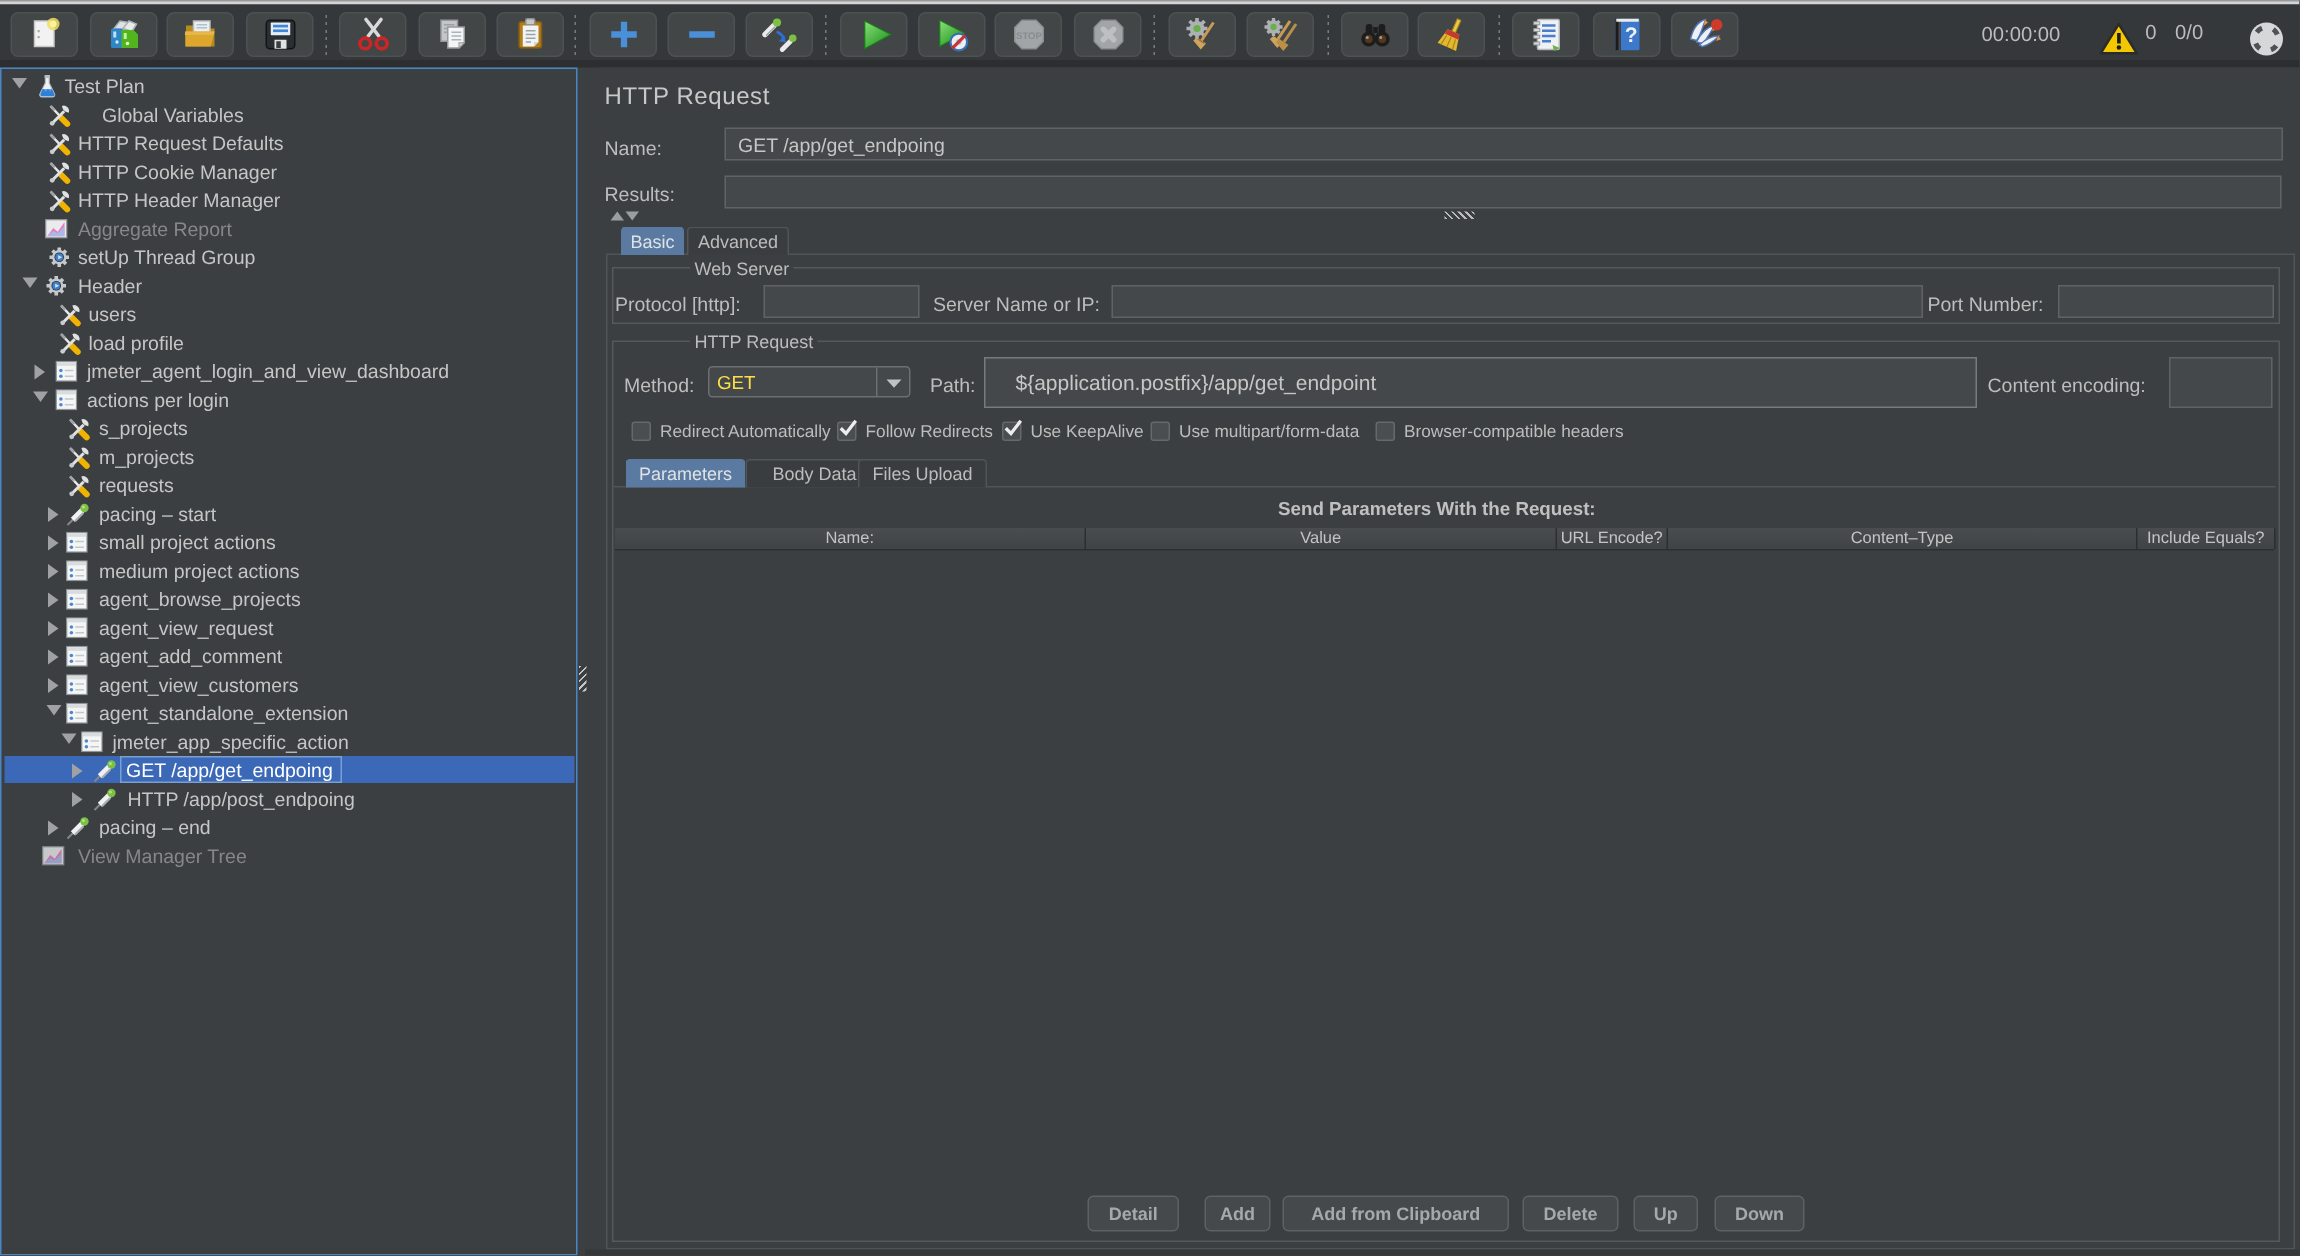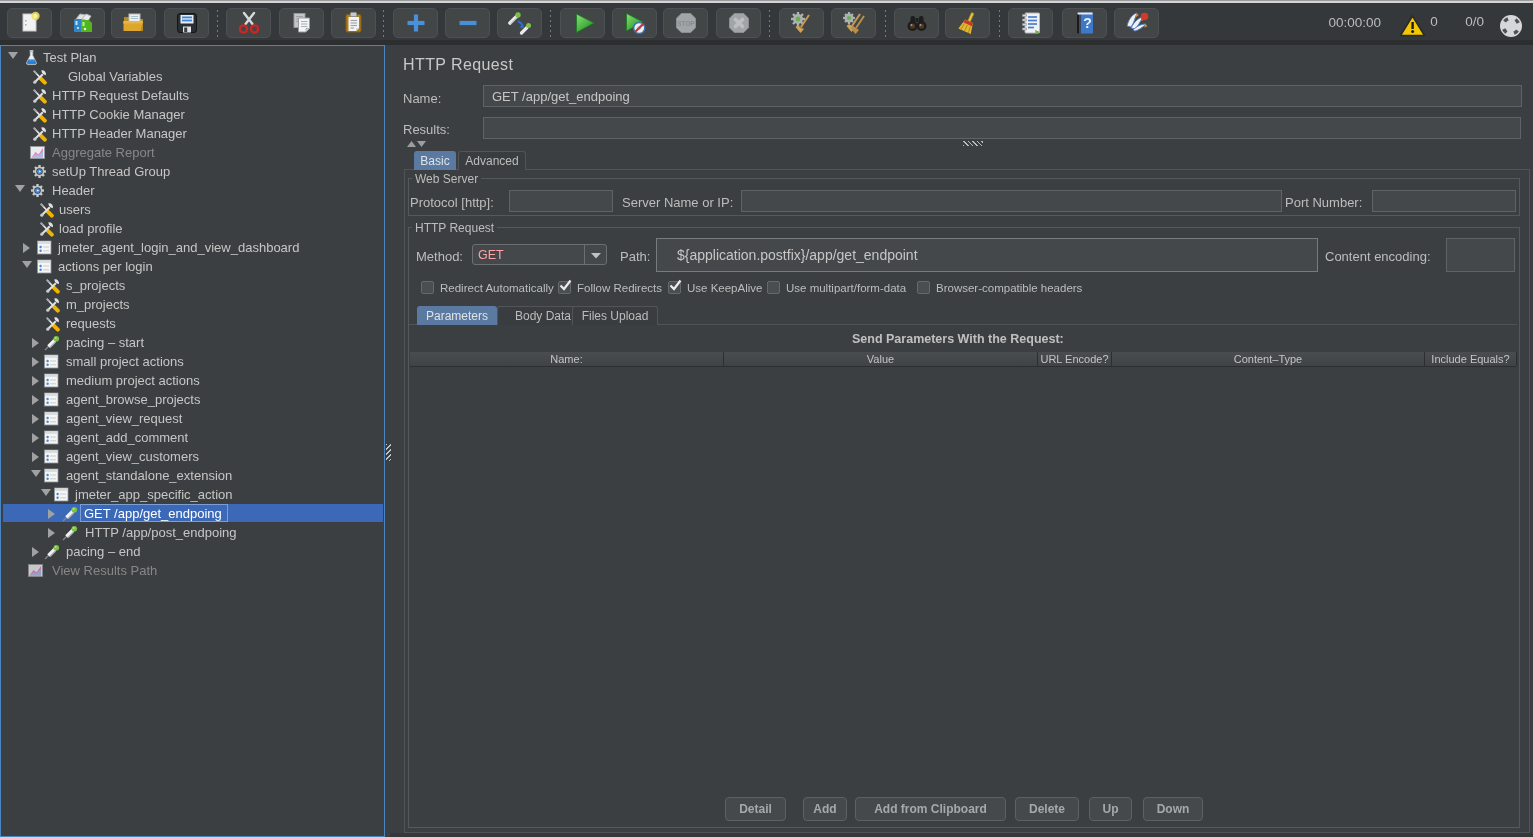--- a/index.html
+++ b/index.html
@@ -19,21 +19,21 @@
 .arr.col{border-top:5px solid transparent;border-bottom:5px solid transparent;border-left:7px solid #9fa1a3;margin-top:1px;}
 .trow .ticon{position:absolute;top:1px;width:17px;height:17px;}
 .dis .lbl{color:#878787;}
 #selrow{position:absolute;left:2px;width:380px;height:18px;background:#3b69b8;}
 #selbox{position:absolute;border:1px solid #7a9fd4;box-sizing:border-box;}
 
 #main{left:399px;top:45px;width:1134px;height:792px;background:#3c3f41;}
 .rlbl{position:absolute;color:#bdbdbd;font-size:13px;white-space:nowrap;}
 .field{position:absolute;background:#45484a;border:1px solid #5f6365;box-sizing:border-box;color:#c6c6c6;font-size:12px;}
 .gbox{position:absolute;border:1px solid #55595b;box-sizing:border-box;}
-.gtitle{position:absolute;background:#3c3f41;color:#bdbdbd;font-size:12px;padding:0 3px;white-space:nowrap;}
+.gtitle{position:absolute;background:#3c3f41;color:#bdbdbd;font-size:12px;padding:0 3px;white-space:nowrap;margin-left:48px;}
 .tab{position:absolute;box-sizing:border-box;border:1px solid #515557;border-bottom:none;border-radius:3px 3px 0 0;background:#3a3d3f;color:#bcbcbc;font-size:12px;text-align:center;}
 .tabsel{background:#5a7aa1;color:#dfe3e6;border-color:#5a7aa1;}
 .cbox{position:absolute;width:13px;height:13px;background:#4b4e50;border:1px solid #65696b;border-radius:2px;box-sizing:border-box;}
 .btn{position:absolute;background:#45494b;border:1px solid #5e6163;border-radius:4px;box-sizing:border-box;color:#a6a9ab;font-size:12px;font-weight:bold;text-align:center;}
 .hcell{position:absolute;top:0;height:14px;line-height:14px;text-align:center;color:#c4c4c4;font-size:11px;border-right:1px solid #2c2f31;}
 </style></head>
 <body>
 <div class="abs" id="topstrip"></div>
 <div class="abs" id="toolbar">
 <div class="tbtn" style="left:7px">
@@ -283,28 +283,28 @@
           <path d="M3 16 C5 8, 9 4, 13 3 C11 8, 10 13, 7 17 Z" fill="#eef1f4" stroke="#5577bb" stroke-width=".9"></path>
           <path d="M12.5 3.2 l2.2 1.8 -2.8 2.2z" fill="#e8923a"></path>
           <path d="M7 18 C10 12, 14 8, 19 7 C16 12, 14 16, 11 19 Z" fill="#eef1f4" stroke="#5577bb" stroke-width=".9"></path>
           <path d="M18.5 7.2 l2 2 -3 1.8z" fill="#e8923a"></path>
           <path d="M9 20 C13 16, 17 14, 22 14 C19 17, 15 20, 11 21 Z" fill="#eef1f4" stroke="#5577bb" stroke-width=".9"></path>
           <path d="M21.5 14 l1.8 2.2 -3.2 1.2z" fill="#e8923a"></path>
           <circle cx="20.5" cy="6.5" r="3.8" fill="#cf3a2a"></circle>
         </g>
       </svg>
     </div>
-<div style="position:absolute;top:0;height:38px;left:1321px;width:60px;line-height:40px;color:#bcbcbc;font-size:13.5px;text-align:right">00:00:00</div>
+<div style="position:absolute;top:0;height:38px;left:1321px;width:60px;line-height:40px;color:#bcbcbc;font-size:13.5px;text-align:left">00:00:00</div>
 <svg style="position:absolute;left:1399px;top:11px" width="27" height="24">
       <path d="M13.5 2 L25.5 21.5 H1.5 Z" fill="#f4c800" stroke="#2b2b2b" stroke-width="1.6" stroke-linejoin="round"></path>
       <rect x="12.4" y="8" width="2.4" height="7" fill="#1c1c1c"></rect>
       <circle cx="13.6" cy="17.6" r="1.5" fill="#1c1c1c"></circle>
     </svg>
 <div style="position:absolute;top:0;height:38px;left:1424px;width:20px;line-height:38px;color:#bcbcbc;font-size:13.5px;text-align:center">0</div>
-<div style="position:absolute;top:0;height:38px;left:1450px;width:34px;line-height:38px;color:#bcbcbc;font-size:13.5px;text-align:right">0/0</div>
+<div style="position:absolute;top:0;height:38px;left:1450px;width:34px;line-height:38px;color:#bcbcbc;font-size:13.5px;text-align:left">0/0</div>
 <svg style="position:absolute;left:1498px;top:10px" width="26" height="26">
       <circle cx="13" cy="13" r="11" fill="#d6d7d8"></circle>
       <g stroke="#4e5254" stroke-width="3.4" fill="none">
         <path d="M6.5 8.5 A 8 8 0 0 1 10 5.8"></path>
         <path d="M17.5 6.5 A 8 8 0 0 1 20.2 10"></path>
         <path d="M19.5 17.5 A 8 8 0 0 1 16 20.2"></path>
         <path d="M8.5 19.5 A 8 8 0 0 1 5.8 16"></path>
       </g>
     </svg>
 </div>
@@ -538,21 +538,21 @@
       <i class="arr col" style="left:32px"></i>
       <svg class="ticon" style="left:44px" viewBox="0 0 17 17">
         <use href="#i-syr"></use>
       </svg>
       <span class="lbl" style="left:66px">pacing – end</span>
     </div>
 <div class="trow dis" style="top:561px">
       <svg class="ticon" style="left:27px;opacity:.8" viewBox="0 0 17 17">
         <use href="#i-chart"></use>
       </svg>
-      <span class="lbl" style="left:52px">View Results Path</span>
+      <span class="lbl" style="left:52px">View Manager Tree</span>
     </div>
 </div>
 <div class="abs" id="lsplit" style="left:385.5px;top:444px;width:5px;height:17px;background:repeating-linear-gradient(135deg,#c2c4c6 0 1.2px,transparent 1.2px 3.4px);"></div>
 <div class="abs" id="main"></div>
 <div class="rlbl" style="left:403px;top:56px;font-size:16px;letter-spacing:.4px;color:#c8c8c8">HTTP Request</div>
 <div class="rlbl" style="left:403px;top:91px">Name:</div>
 <div class="field" style="left:483px;top:85px;width:1039px;height:22px;line-height:21px;padding-left:8px;font-size:13px">GET /app/get_endpoing</div>
 <div class="rlbl" style="left:403px;top:122px">Results:</div>
 <div class="field" style="left:483px;top:117px;width:1038px;height:22px"></div>
 <svg class="abs" style="left:407px;top:140px" width="22" height="8">
@@ -571,21 +571,21 @@
 <div class="field" style="left:509px;top:190px;width:104px;height:22px"></div>
 <div class="rlbl" style="left:622px;top:195px">Server Name or IP:</div>
 <div class="field" style="left:741px;top:190px;width:541px;height:22px"></div>
 <div class="rlbl" style="left:1285px;top:195px">Port Number:</div>
 <div class="field" style="left:1372px;top:190px;width:144px;height:22px"></div>
 
 <div class="gbox" style="left:408px;top:227px;width:1112px;height:601px"></div>
 <div class="gtitle" style="left:412px;top:221px">HTTP Request</div>
 <div class="rlbl" style="left:416px;top:249px">Method:</div>
 <div class="abs" style="left:472px;top:244px;width:135px;height:21px;background:#45484a;border:1px solid #6b6f72;border-radius:3px;box-sizing:border-box">
-  <span style="position:absolute;left:5px;top:2.5px;font-size:12.5px;color:#fca5a5">GET</span>
+  <span style="position:absolute;left:5px;top:2.5px;font-size:12.5px;color:#fde047">GET</span>
   <span style="position:absolute;right:0;top:0;bottom:0;width:21px;border-left:1px solid #6b6f72"></span>
   <svg style="position:absolute;right:4px;top:7px" width="12" height="7">
       <path d="M1 1 L6 6.5 L11 1 Z" fill="#bfc2c4"></path>
     </svg>
 </div>
 <div class="rlbl" style="left:620px;top:249px">Path:</div>
 <div class="field" style="left:656px;top:238px;width:662px;height:34px;line-height:33px;padding-left:20px;font-size:14px;border-color:#777b7d">${application.postfix}/app/get_endpoint</div>
 <div class="rlbl" style="left:1325px;top:249px">Content encoding:</div>
 <div class="field" style="left:1446px;top:238px;width:69px;height:34px"></div>
 

